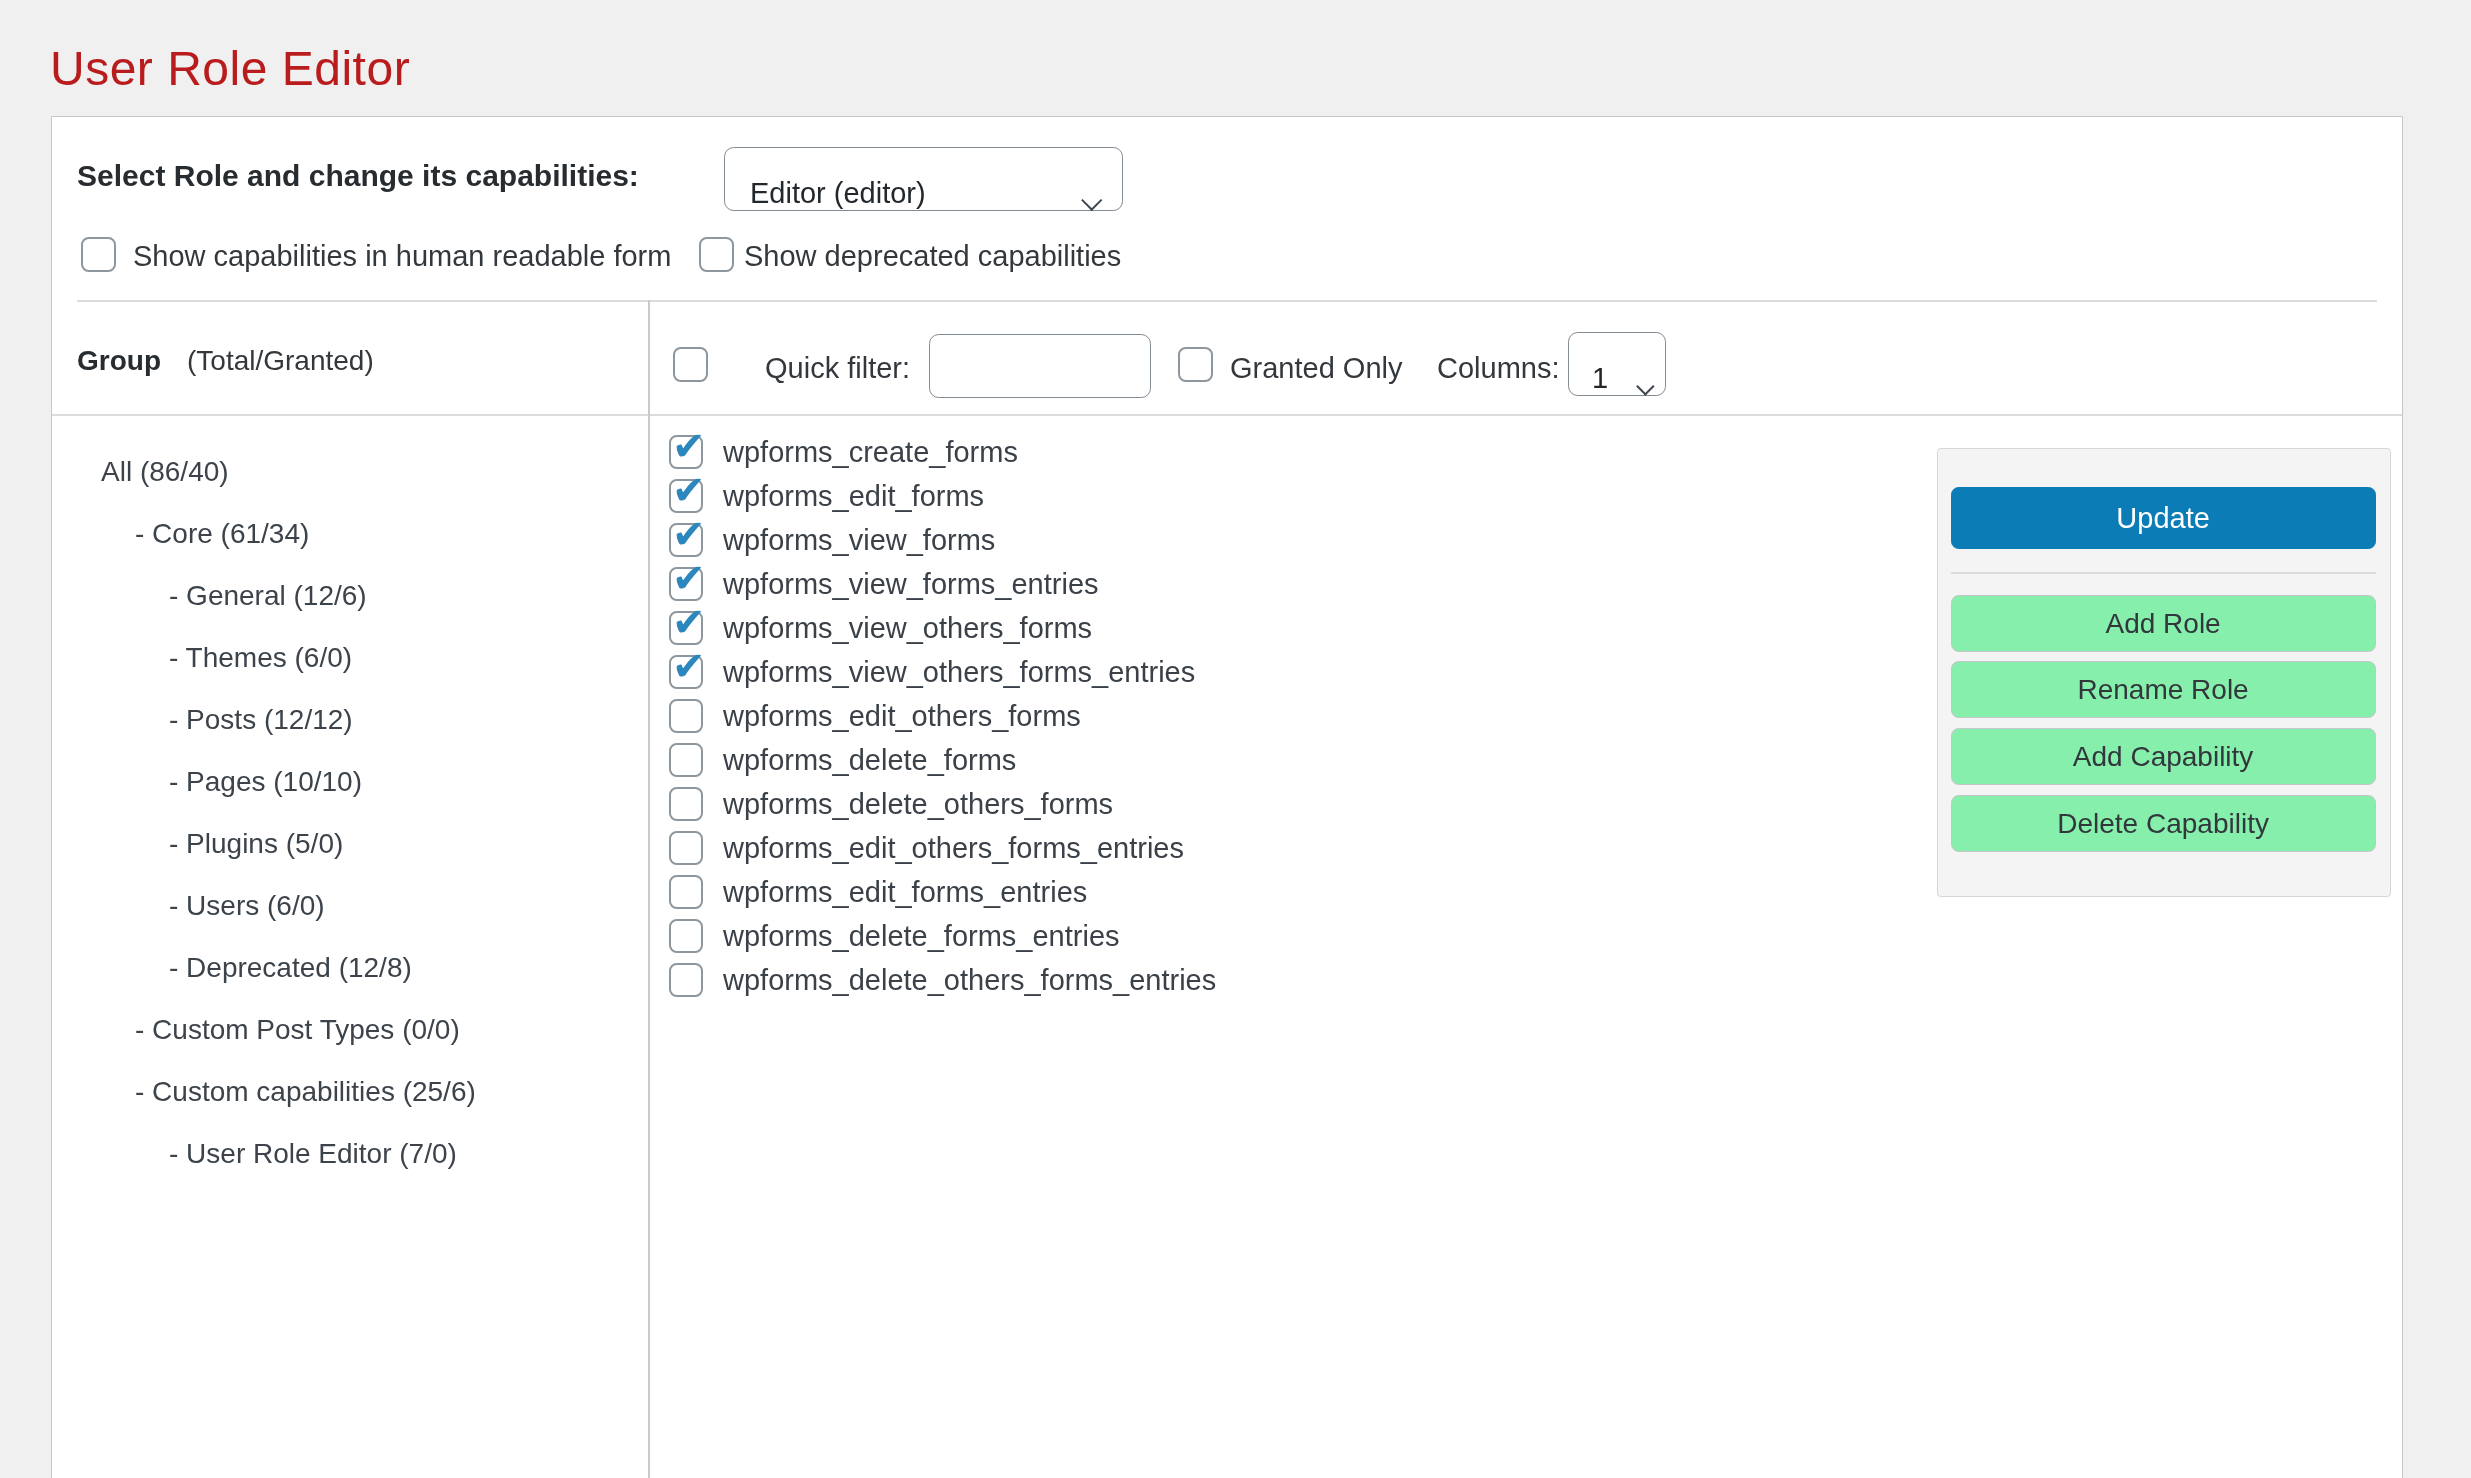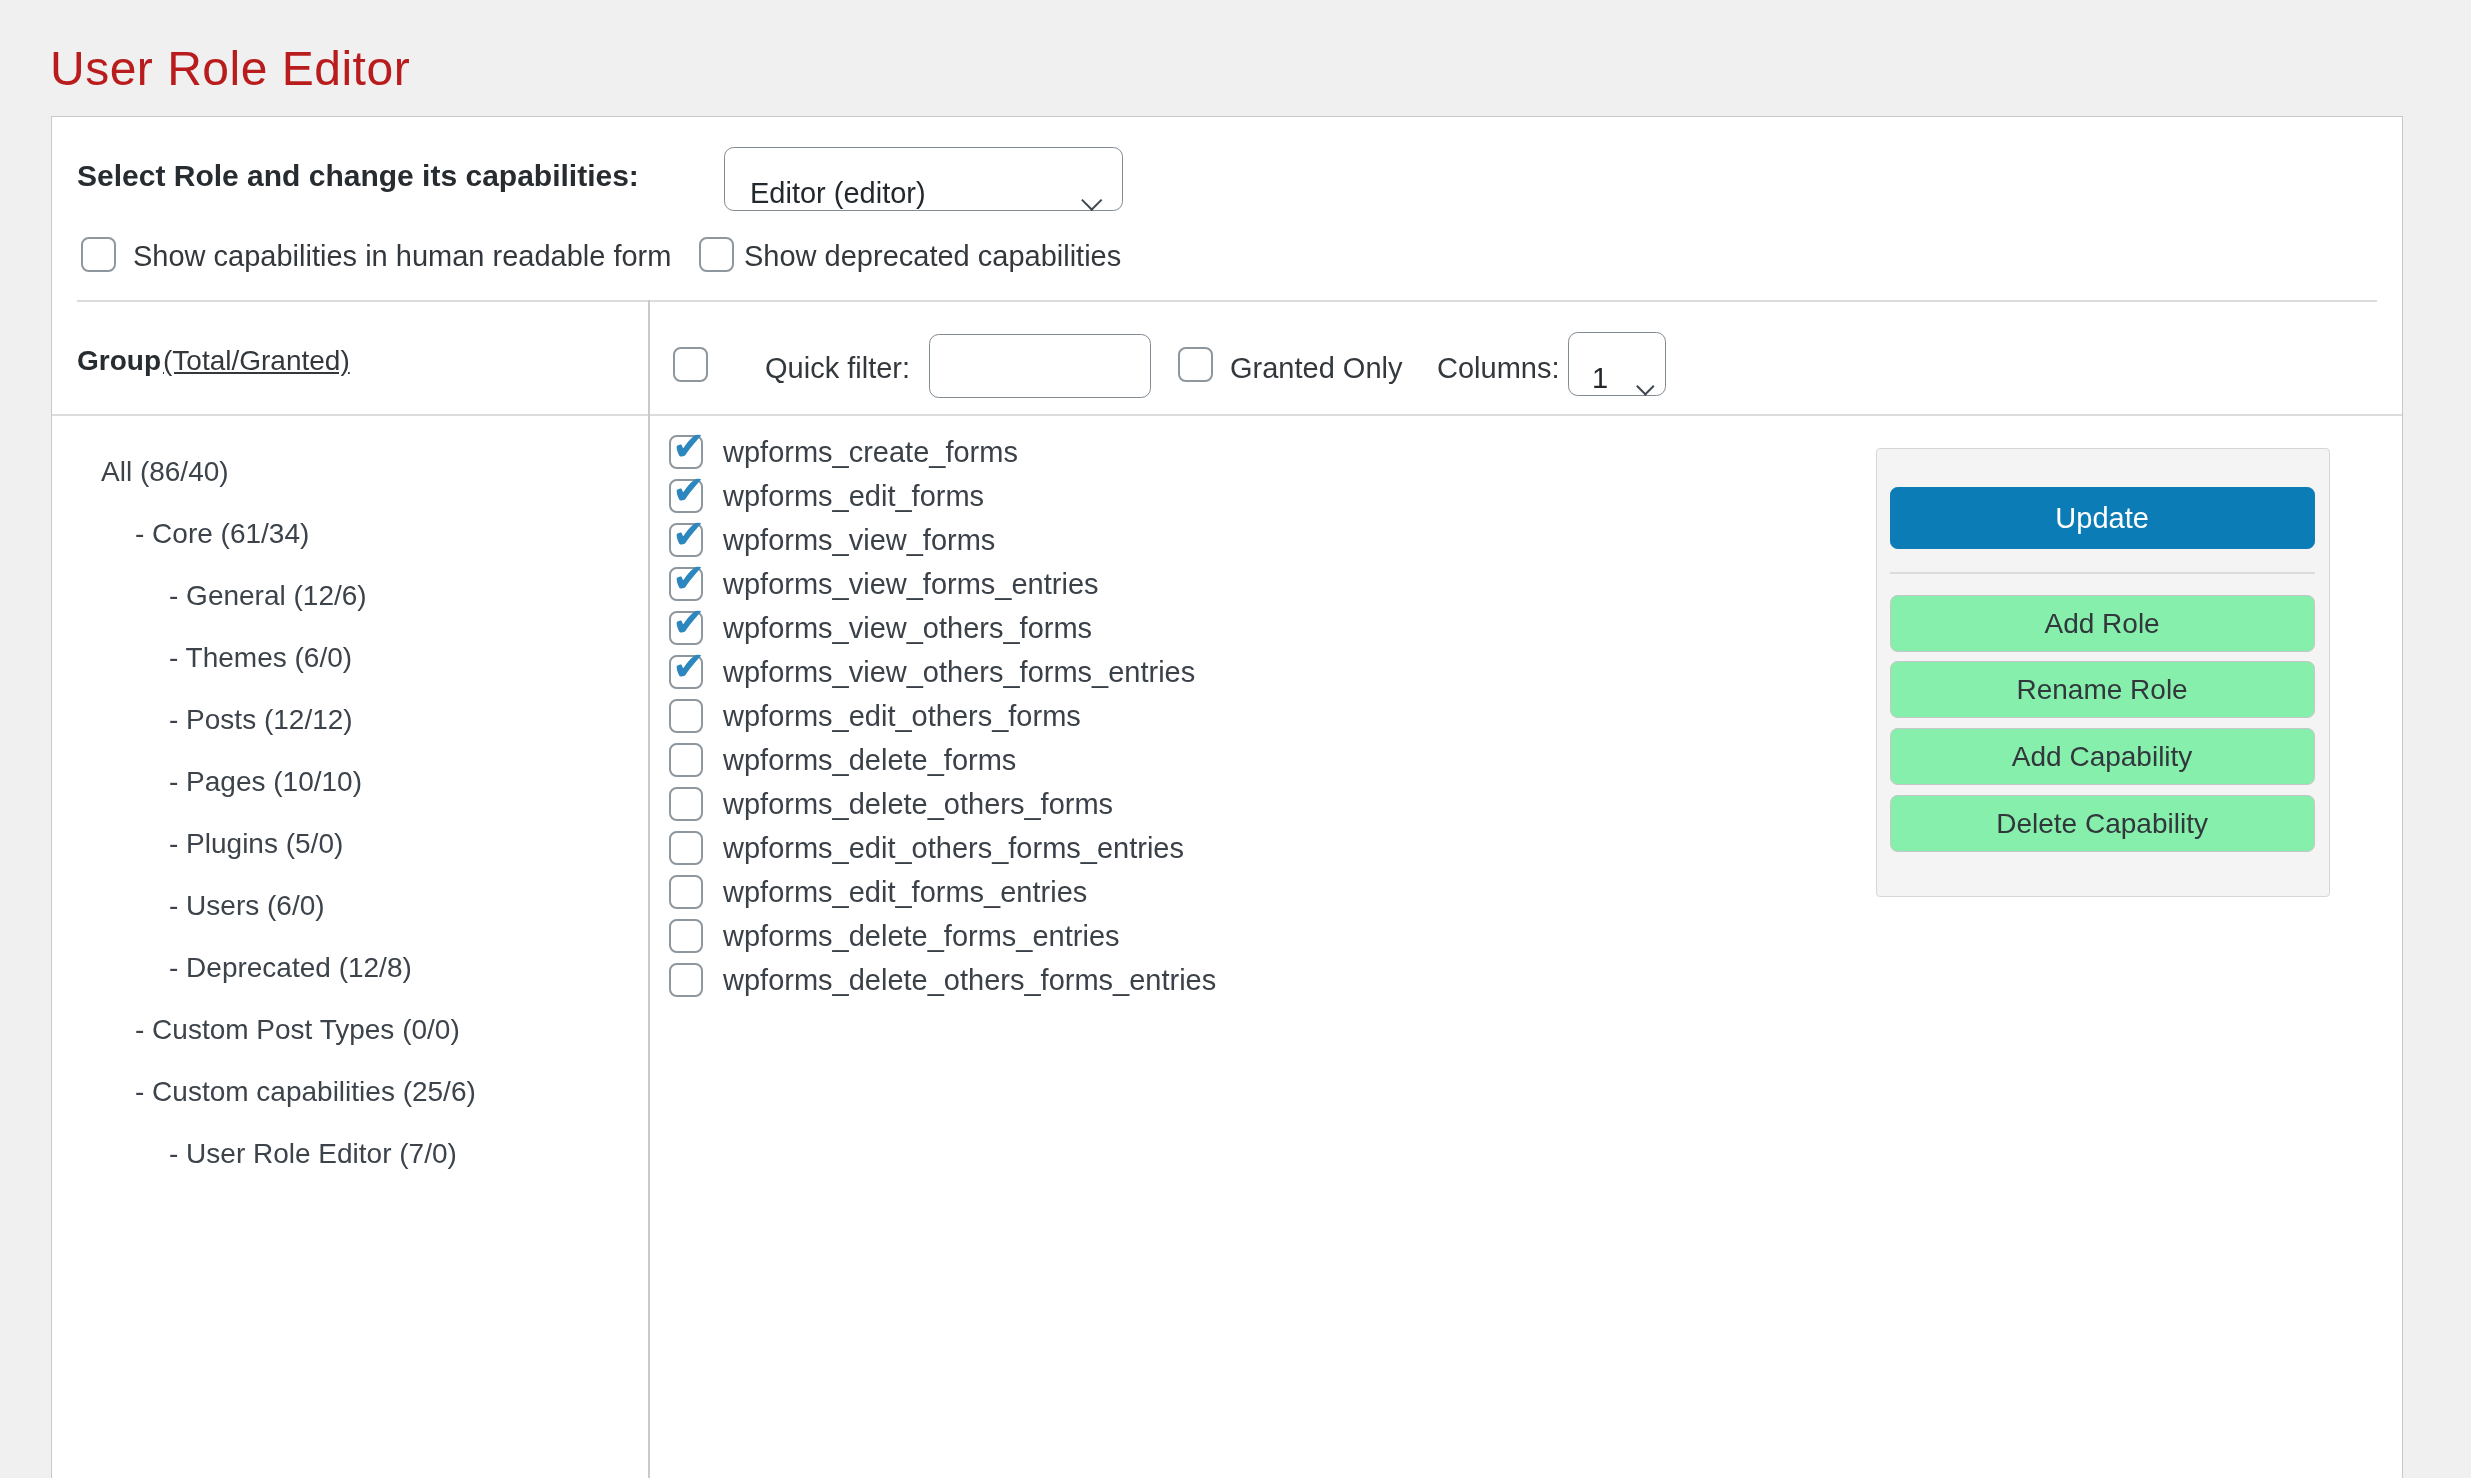--- a/index.html
+++ b/index.html
@@ -60,21 +60,21 @@
   .opt-cb-2 { position: absolute; left: 647px; top: 120px; }
   .opt-lab-2 { position: absolute; left: 692px; top: 123px; font-size: 29px; color: #33383d; }
   
   .hdivider { position: absolute; height: 1.9px; background: #dcdcde; }
   .d1 { top: 183px; left: 25px; right: 25px; }
   .d2 { top: 297px; left: 0; right: 0; }
   .vdivider { position: absolute; left: 596px; top: 183px; bottom: 0; width: 1.9px; background: #c9cacd; }
   
   .group-header { position: absolute; left: 25px; top: 228px; font-size: 28px; color: #33383d; }
   .group-header b { font-weight: 700; color: #272c31; }
-  .group-header .rest { margin-left: 2px; text-decoration: underline; }
+  .group-header .rest { margin-left: 26px; }
   .qf-cb { position: absolute; left: 621px; top: 230px; }
   .qf-label { position: absolute; left: 713px; top: 235px; font-size: 29px; color: #33383d; }
   .qf-input {
     position: absolute; left: 877px; top: 217px; width: 222px; height: 64px;
     border: 1.9px solid #828a92; border-radius: 9.7px; background: #fff;
     font-size: 29px; padding: 0 15.4px; font-family: "Liberation Sans", sans-serif;
     outline: none;
   }
   .go-cb { position: absolute; left: 1126px; top: 230px; }
   .go-label { position: absolute; left: 1178px; top: 235px; font-size: 29px; color: #33383d; }
@@ -92,21 +92,21 @@
   .tree-row.indent-0 .tlabel { left: 49px; }
   .tree-row.indent-1 .tlabel { left: 83px; }
   .tree-row.indent-2 .tlabel { left: 117px; }
   
   .caps { position: absolute; left: 617px; top: 313px; }
   .cap-row { display: flex; align-items: center; height: 44px; }
   .cap-row .wpcb { width: 34px; height: 34px; }
   .cap-label { margin-left: 20px; font-size: 29px; color: #3b4148; white-space: nowrap; }
   
   .actions {
-    position: absolute; left: 1824px; top: 331px; width: 454px; height: 449px;
+    position: absolute; left: 1885px; top: 331px; width: 454px; height: 449px;
     background: #f4f4f5; border: 1.9px solid #d5d6d9; border-radius: 3.9px;
   }
   .btn {
     position: absolute; left: 12.6px; width: 425px; height: 57px;
     border: 1.9px solid #c5c6c9; border-radius: 7.7px;
     background: #86efac; font-size: 28px; color: #32373c;
     font-family: "Liberation Sans", sans-serif; cursor: pointer;
   }
   .btn.primary {
     top: 38px; height: 62px;

